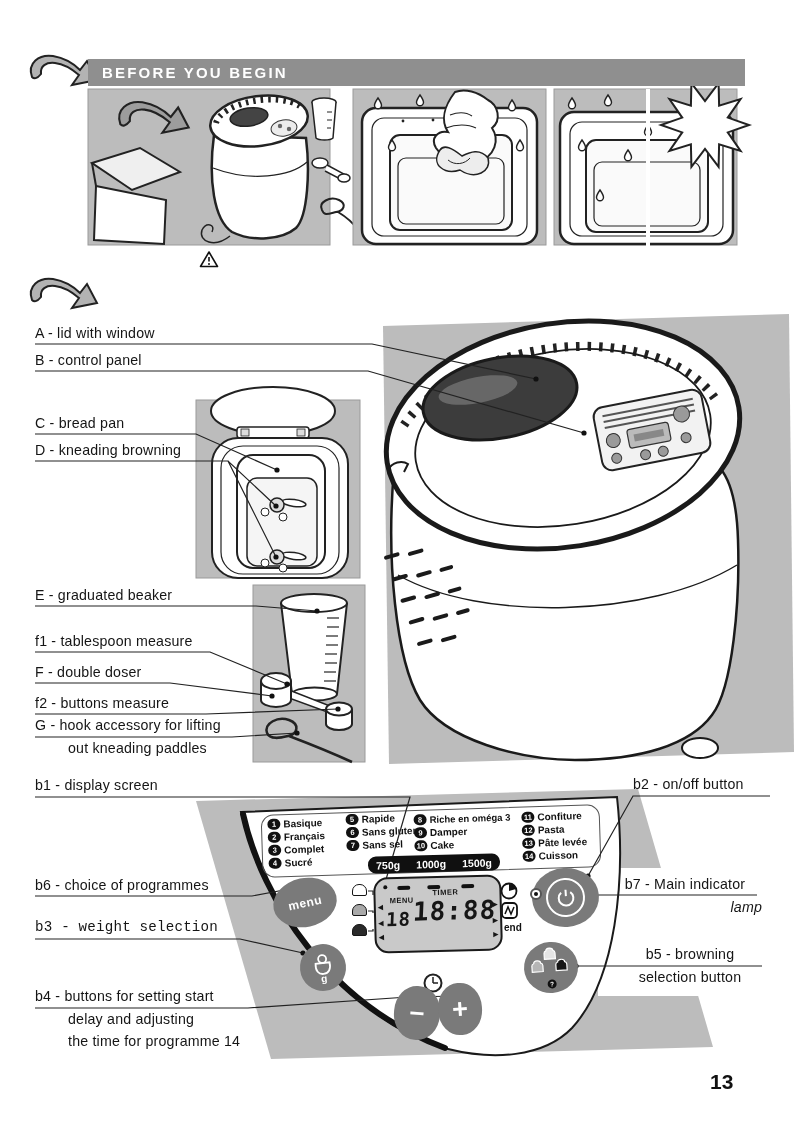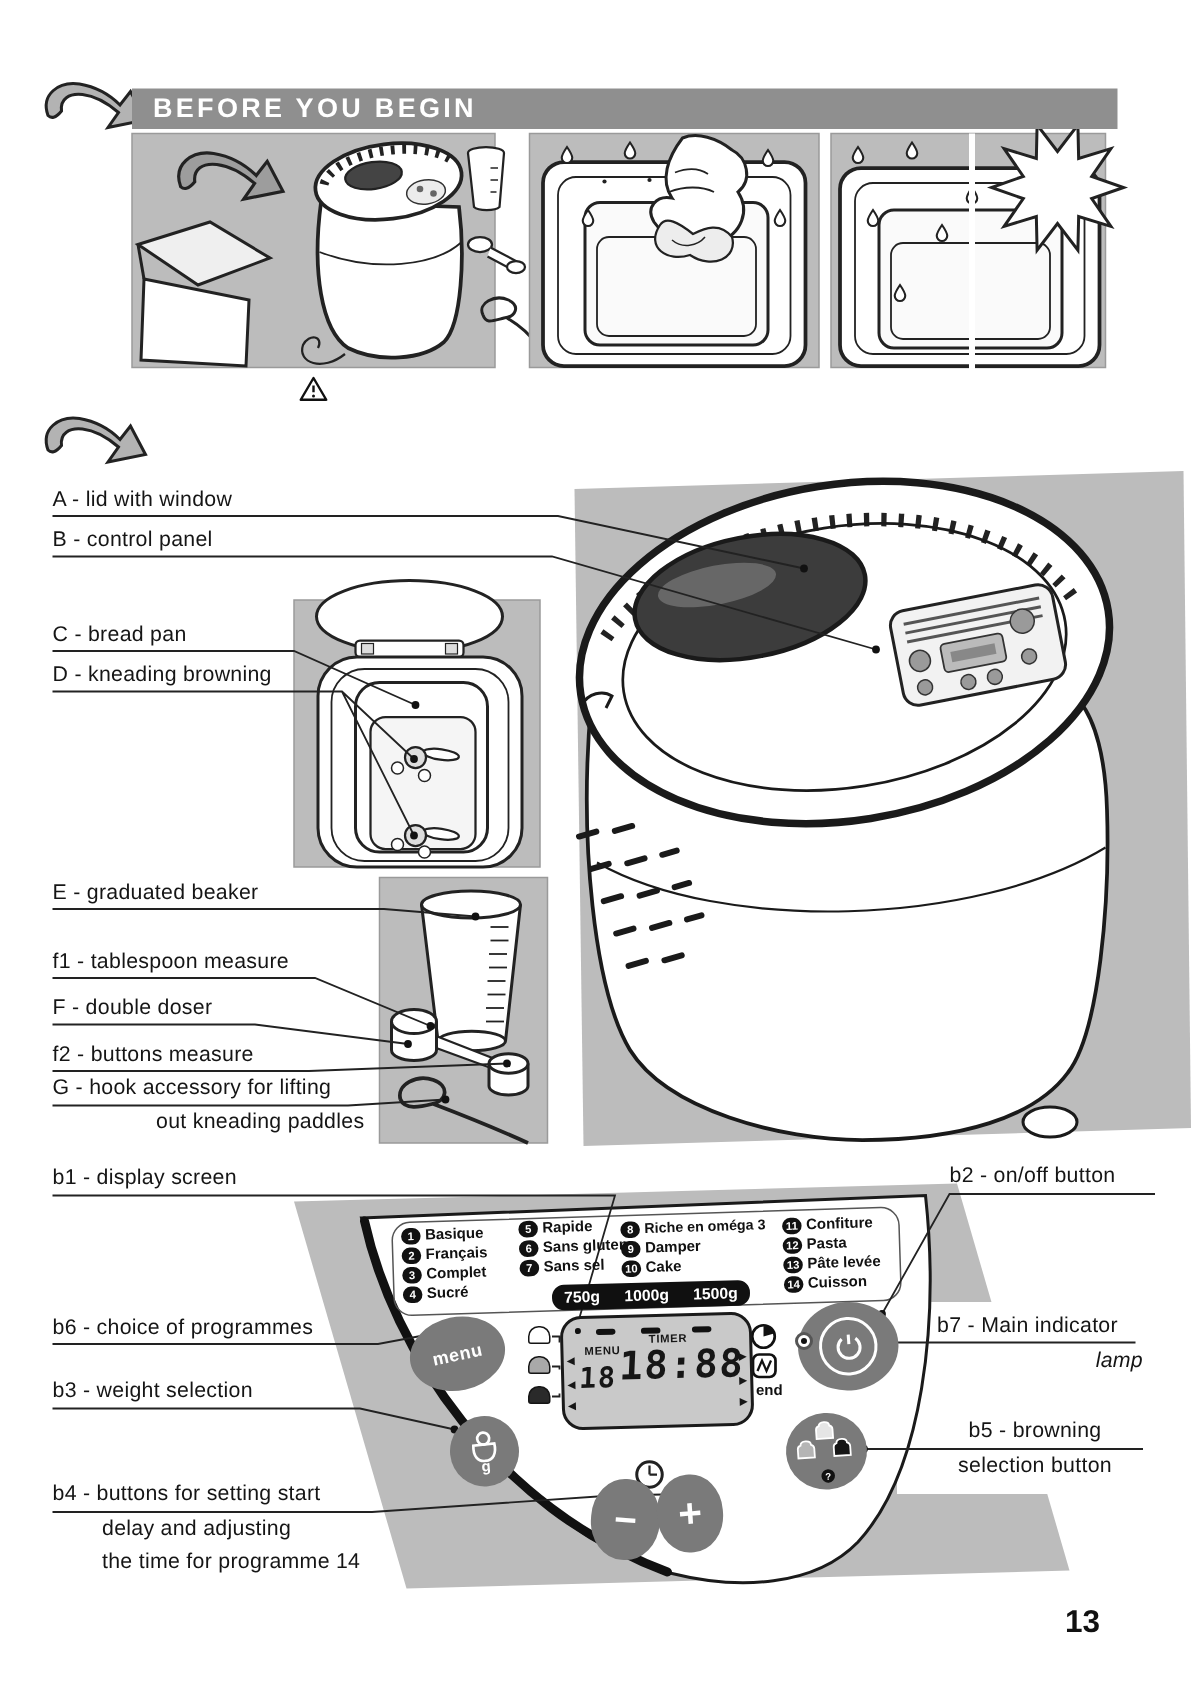--- a/index.html
+++ b/index.html
@@ -1,20 +1,20 @@
 <!DOCTYPE html>
 <html><head>
 <meta charset="utf-8">
 <style>
   html,body{margin:0;padding:0;background:#e8e8e8;}
   #page{position:relative;width:802px;height:1126px;background:#ffffff;overflow:hidden;
         font-family:"Liberation Sans",sans-serif;}
   svg text{font-family:"Liberation Sans",sans-serif;}
   .banner{position:absolute;left:88px;width:657px;height:27px;background:#8f8f8f;
-          color:#fff;font-weight:bold;font-size:18px;letter-spacing:2.2px;
+          color:#fff;font-weight:bold;font-size:15px;letter-spacing:2.2px;
           line-height:27px;padding-left:14px;box-sizing:border-box;white-space:nowrap;}
   .gbtab{position:absolute;left:741px;top:95px;width:61px;height:66px;background:#8f8f8f;
          color:#fff;font-weight:bold;font-size:21px;letter-spacing:1px;
          display:flex;align-items:center;justify-content:center;}
   .lbl{position:absolute;font-size:14.2px;color:#151515;letter-spacing:.2px;white-space:nowrap;}
   .warn{position:absolute;left:222px;top:251px;font-size:14.2px;color:#111;}
   .pagenum{position:absolute;left:710px;top:1070px;font-size:21px;font-weight:bold;color:#111;}
   .prog-col{position:absolute;display:flex;flex-direction:column;gap:1.5px;transform:rotate(-1.8deg);}
   .prow{display:flex;align-items:center;gap:3px;height:11.5px;}
   .pnum{min-width:11px;height:11px;background:#111;color:#fff;border-radius:6px;
@@ -294,26 +294,26 @@
 
   <div class="lbl" style="left:35px;top:325px;">A - lid with window</div>
   <div class="lbl" style="left:35px;top:352px;">B - control panel</div>
   <div class="lbl" style="left:35px;top:415px;">C - bread pan</div>
   <div class="lbl" style="left:35px;top:442px;">D - kneading browning</div>
   <div class="lbl" style="left:35px;top:587px;">E - graduated beaker</div>
   <div class="lbl" style="left:35px;top:633px;">f1 - tablespoon measure</div>
   <div class="lbl" style="left:35px;top:664px;">F - double doser</div>
   <div class="lbl" style="left:35px;top:695px;">f2 - buttons measure</div>
   <div class="lbl" style="left:35px;top:717px;">G - hook accessory for lifting</div>
-  <div class="lbl" style="left:68px;top:740px;margin-left:36px;">out kneading paddles</div>
+  <div class="lbl" style="left:68px;top:740px;">out kneading paddles</div>
 
   <div class="lbl" style="left:35px;top:777px;">b1 - display screen</div>
   <div class="lbl" style="left:633px;top:776px;">b2 - on/off button</div>
   <div class="lbl" style="left:35px;top:877px;">b6 - choice of programmes</div>
-  <div class="lbl" style="left:35px;top:919px;">b3 - weight selection</div>
+  <div class="lbl" style="left:35px;top:919px;font-family:Liberation Mono, monospace;">b3 - weight selection</div>
   <div class="lbl" style="left:35px;top:988px;">b4 - buttons for setting start</div>
   <div class="lbl" style="left:68px;top:1011px;">delay and adjusting</div>
   <div class="lbl" style="left:68px;top:1033px;">the time for programme 14</div>
   <div class="lbl" style="left:600px;top:876px;width:170px;text-align:center;">b7 - Main indicator</div>
   <div class="lbl" style="left:592px;top:899px;width:170px;text-align:right;font-style:italic;">lamp</div>
   <div class="lbl" style="left:610px;top:946px;width:160px;text-align:center;">b5 - browning</div>
   <div class="lbl" style="left:610px;top:969px;width:160px;text-align:center;">selection button</div>
 
   <div class="prog-col" style="left:268px;top:818px;">
     <div class="prow">

